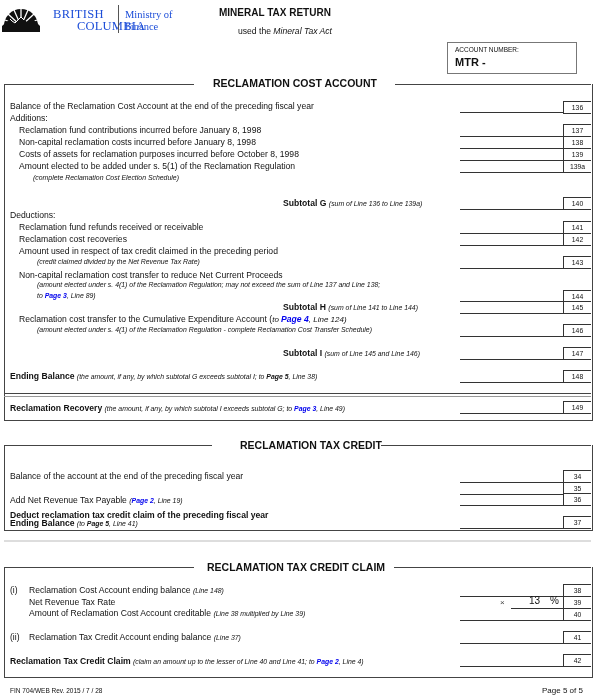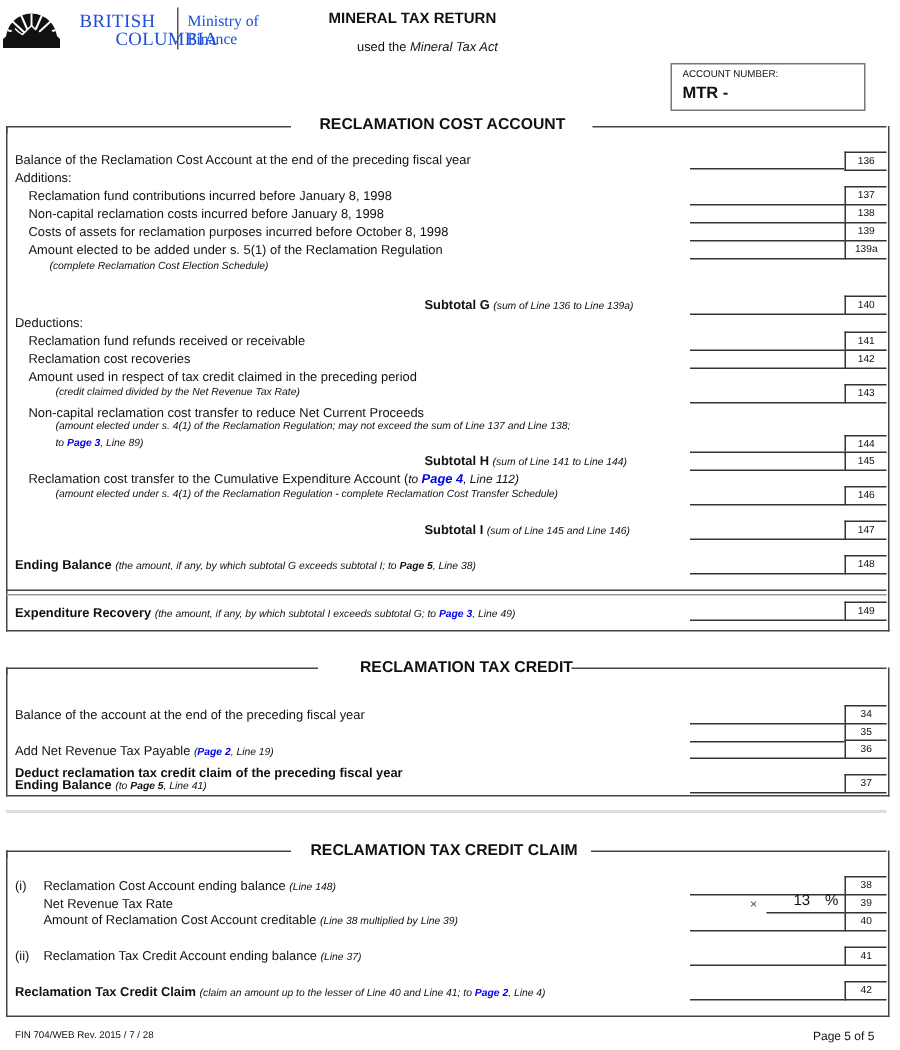--- a/index.html
+++ b/index.html
@@ -115,21 +115,21 @@
 <div class="entry" style="top:301px;"></div>
 
 <div class="row" style="left:283px;top:302px;">
   <span class="b">Subtotal H</span>
   <span class="note">(sum of Line 141 to Line 144)</span>
 </div>
 <div class="lnbox" style="top:301px;">145</div>
 <div class="entry" style="top:313px;"></div>
 
 <div class="row" style="left:19px;top:314px;">
-  <span>Reclamation cost transfer to the Cumulative Expenditure Account (</span><i class="note" style="font-size:8px">to </i><span class="blue">Page 4</span><i class="note" style="font-size:8px">, Line 112)</i>
+  <span>Reclamation cost transfer to the Cumulative Expenditure Account (</span><i class="note" style="font-size:8px">to </i><span class="blue">Page 4</span><i class="note" style="font-size:8px">, Line 124)</i>
 </div>
 <div class="row note" style="left:37px;top:326px;">(amount elected under s. 4(1) of the Reclamation Regulation - complete Reclamation Cost Transfer Schedule)</div>
 <div class="lnbox" style="top:324px;">146</div>
 <div class="entry" style="top:336px;"></div>
 
 <div class="row" style="left:283px;top:348px;">
   <span class="b">Subtotal I</span>
   <span class="note">(sum of Line 145 and Line 146)</span>
 </div>
 <div class="lnbox" style="top:347px;">147</div>
@@ -139,21 +139,21 @@
   <span class="b">Ending Balance</span>
   <span class="note">(the amount, if any, by which subtotal G exceeds subtotal I; to </span><b class="note" style="font-style:italic">Page 5</b><span class="note">, Line 38)</span>
 </div>
 <div class="lnbox" style="top:370px;">148</div>
 <div class="entry" style="top:382px;"></div>
 
 <div class="divider" style="top:393px;"></div>
 <div class="divider" style="top:396px;border-top-color:#999;"></div>
 
 <div class="row" style="left:10px;top:403px;">
-  <span class="b">Expenditure Recovery</span>
+  <span class="b">Reclamation Recovery</span>
   <span class="note">(the amount, if any, by which subtotal I exceeds subtotal G; to </span><span class="blue note">Page 3</span><span class="note">, Line 49)</span>
 </div>
 <div class="lnbox" style="top:401px;">149</div>
 <div class="entry" style="top:413px;"></div>
 
 <div class="sec-title-line" style="left:4px;top:445px;width:208px;"></div>
 <div class="tick" style="left:4px;top:445px;"></div>
 <div class="sec-title" style="left:225px;top:439px;padding-left:15px;">RECLAMATION TAX CREDIT</div>
 <div class="sec-title-line" style="left:381px;top:445px;width:210px;"></div>
 <div class="sec-box" style="top:445px;height:85px;"></div>

